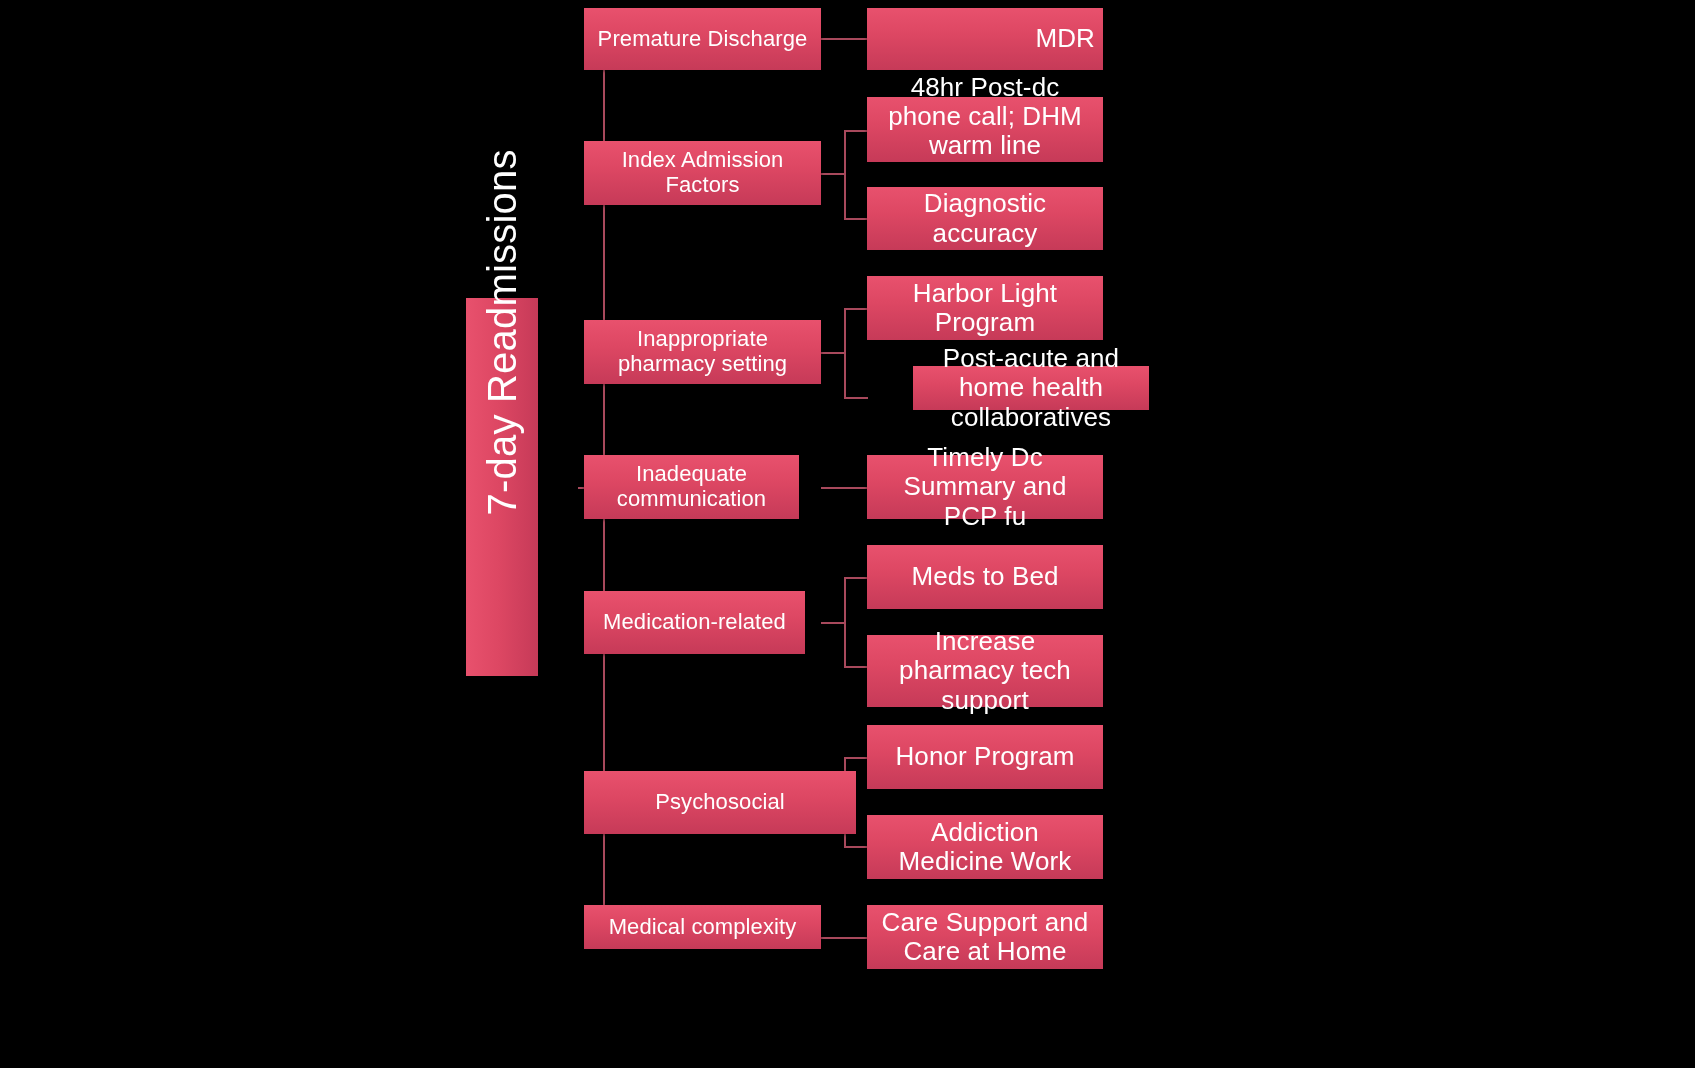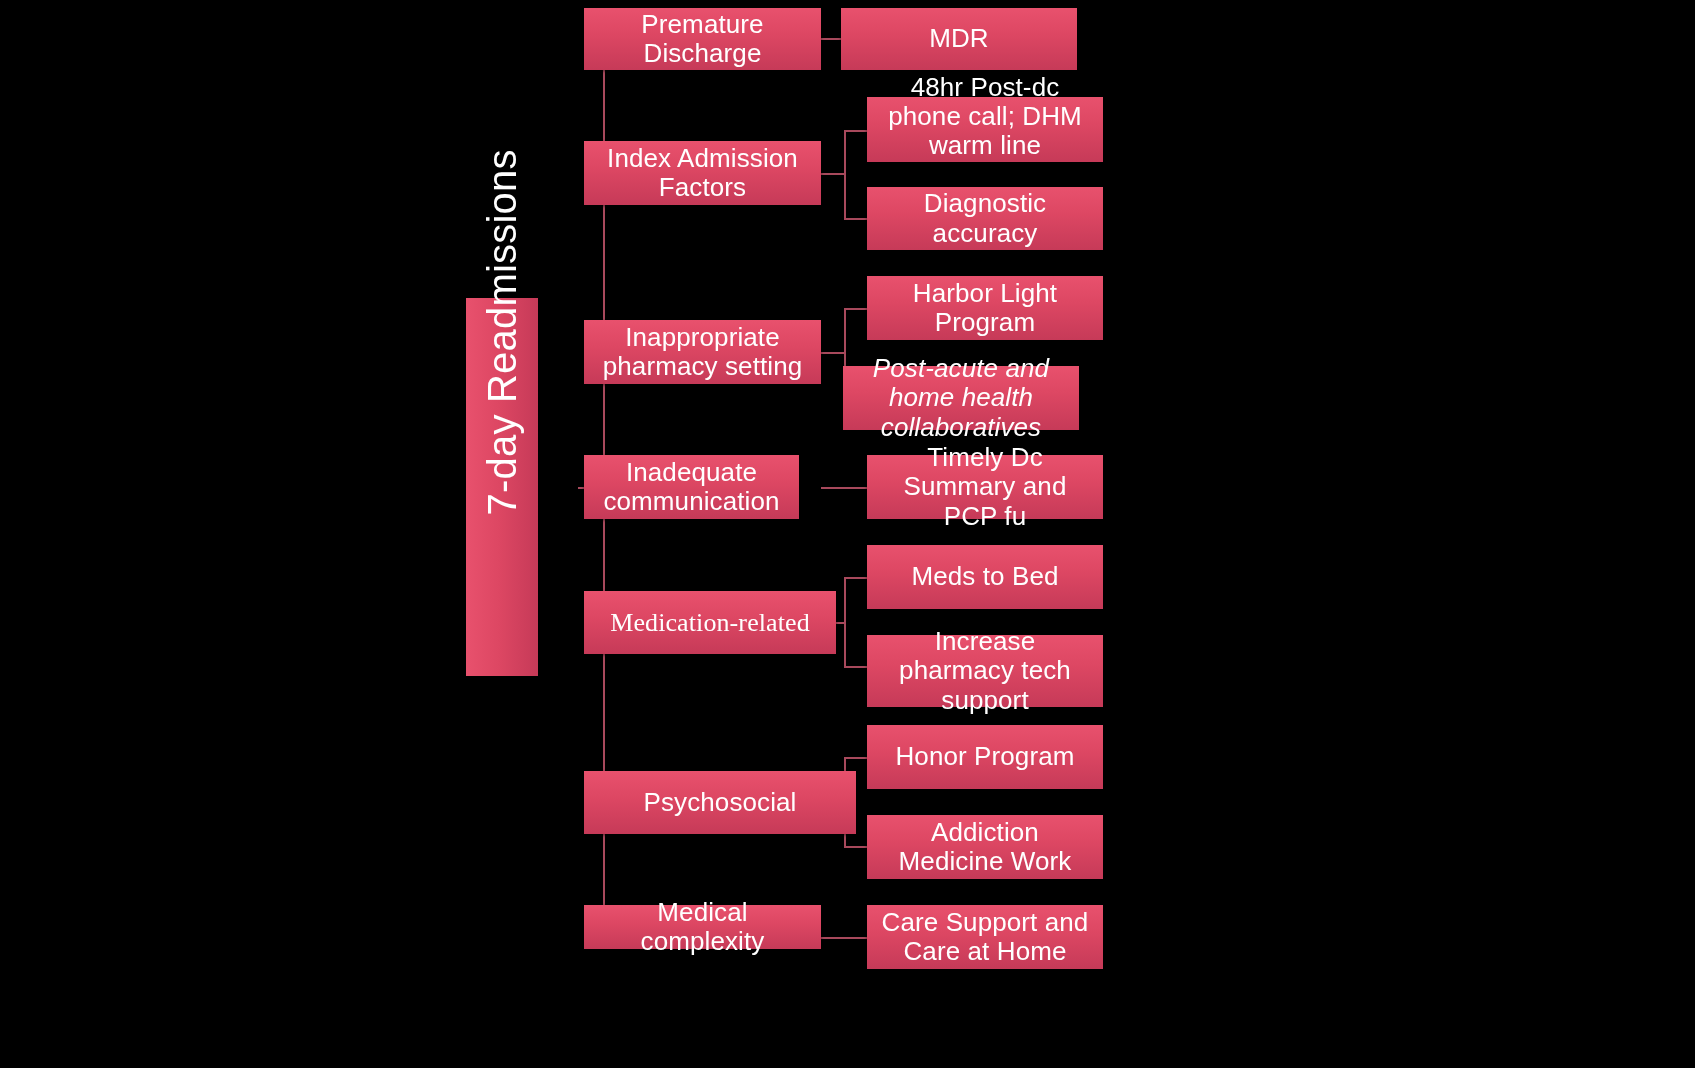--- a/index.html
+++ b/index.html
@@ -41,21 +41,21 @@
   .root {
     background: linear-gradient(to right, #e8516d 0%, #dd4763 45%, #c63a58 100%);
   }
   .root .vtext {
     transform: rotate(-90deg);
     white-space: nowrap;
     font-size: 40px;
     letter-spacing: 0.2px;
   }
 
-  .lvl2 { font-size: 26px; }
+  .lvl2 { font-size: 22px; }
   .lvl3 { font-size: 26px; }
 
   
   .line {
     position: absolute;
     background: #a8495c;
     z-index: 1;
   }
   .hline { height: 2px; }
   .vline { width: 2px; }
@@ -115,49 +115,49 @@
   </div>
 
   <div class="node lvl2" style="left:584px; top:320px; width:237px; height:64px;">
     <span>Inappropriate pharmacy setting</span>
   </div>
 
   <div class="node lvl2" style="left:584px; top:455px; width:215px; height:64px;">
     <span>Inadequate communication</span>
   </div>
 
-  <div class="node lvl2" style="left:584px; top:591px; width:252px; height:63px;font-family:Liberation Serif, serif;">
+  <div class="node lvl2" style="left:584px; top:591px; width:221px; height:63px;">
     <span>Medication-related</span>
   </div>
 
   <div class="node lvl2" style="left:584px; top:771px; width:272px; height:63px;text-align:center;">
     <span>Psychosocial</span>
   </div>
 
   <div class="node lvl2" style="left:584px; top:905px; width:237px; height:44px;">
     <span>Medical complexity</span>
   </div>
 
-  <div class="node lvl3" style="left:841px; top:8px; width:236px; height:62px;">
+  <div class="node lvl3" style="left:867px; top:8px; width:236px; height:62px;text-align:right;">
     <span>MDR</span>
   </div>
 
   <div class="node lvl3" style="left:867px; top:97px; width:236px; height:65px;align-items:flex-end;">
     <span>48hr Post-dc phone call; DHM warm line</span>
   </div>
 
   <div class="node lvl3" style="left:867px; top:187px; width:236px; height:63px;">
     <span>Diagnostic accuracy</span>
   </div>
 
   <div class="node lvl3" style="left:867px; top:276px; width:236px; height:64px;text-align:center;">
     <span>Harbor Light Program</span>
   </div>
 
-  <div class="node lvl3" style="left:843px; top:366px; width:236px; height:64px;font-style:italic;">
+  <div class="node lvl3" style="left:913px; top:366px; width:236px; height:44px;">
     <span>Post-acute and home health collaboratives</span>
   </div>
 
   <div class="node lvl3" style="left:867px; top:455px; width:236px; height:64px;">
     <span>Timely Dc Summary and PCP fu</span>
   </div>
 
   <div class="node lvl3" style="left:867px; top:545px; width:236px; height:64px;">
     <span>Meds to Bed</span>
   </div>

